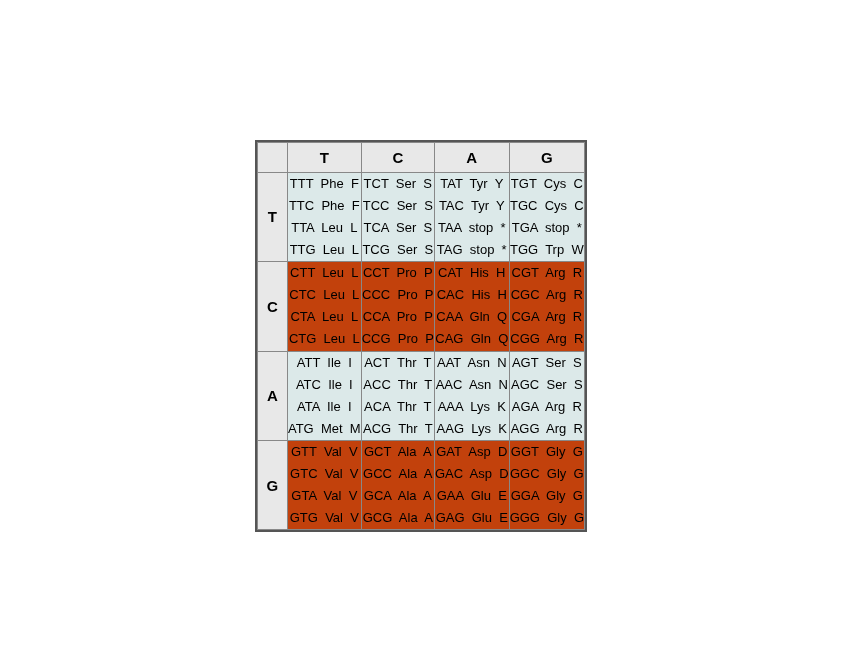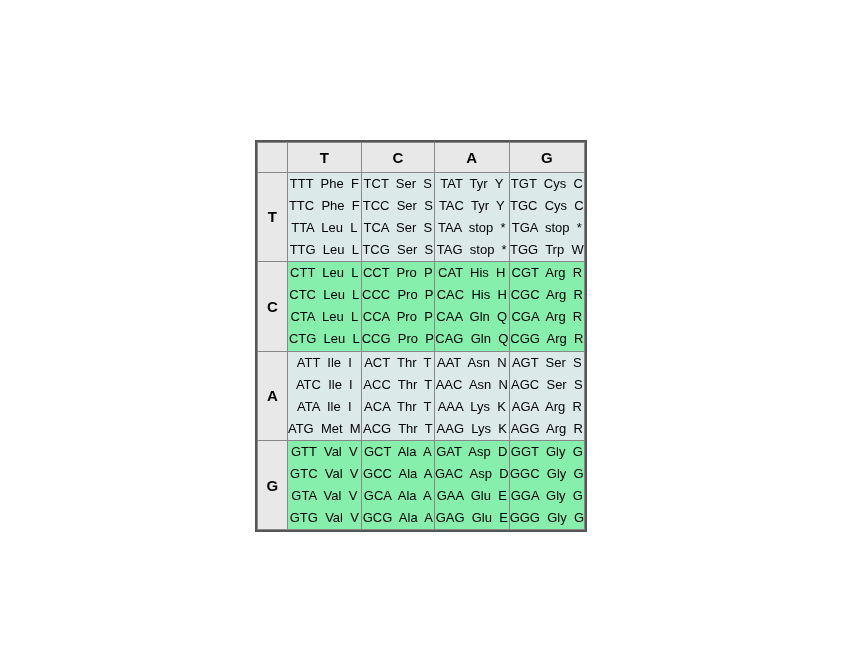--- a/index.html
+++ b/index.html
@@ -46,21 +46,21 @@
       background: #dce9e9;
       padding: 6px 10px;
       text-align: left;
       vertical-align: middle;
       line-height: 1.7;
       white-space: pre;
       font-size: 13px;
       color: #000;
     }
     .codon-group-alt {
-      background: #86efac;
+      background: #c2410c;
     }
     .corner-cell {
       background: #e8e8e8;
       width: 30px;
       height: 30px;
     }
   </style>
 </head>
 <body>
 

